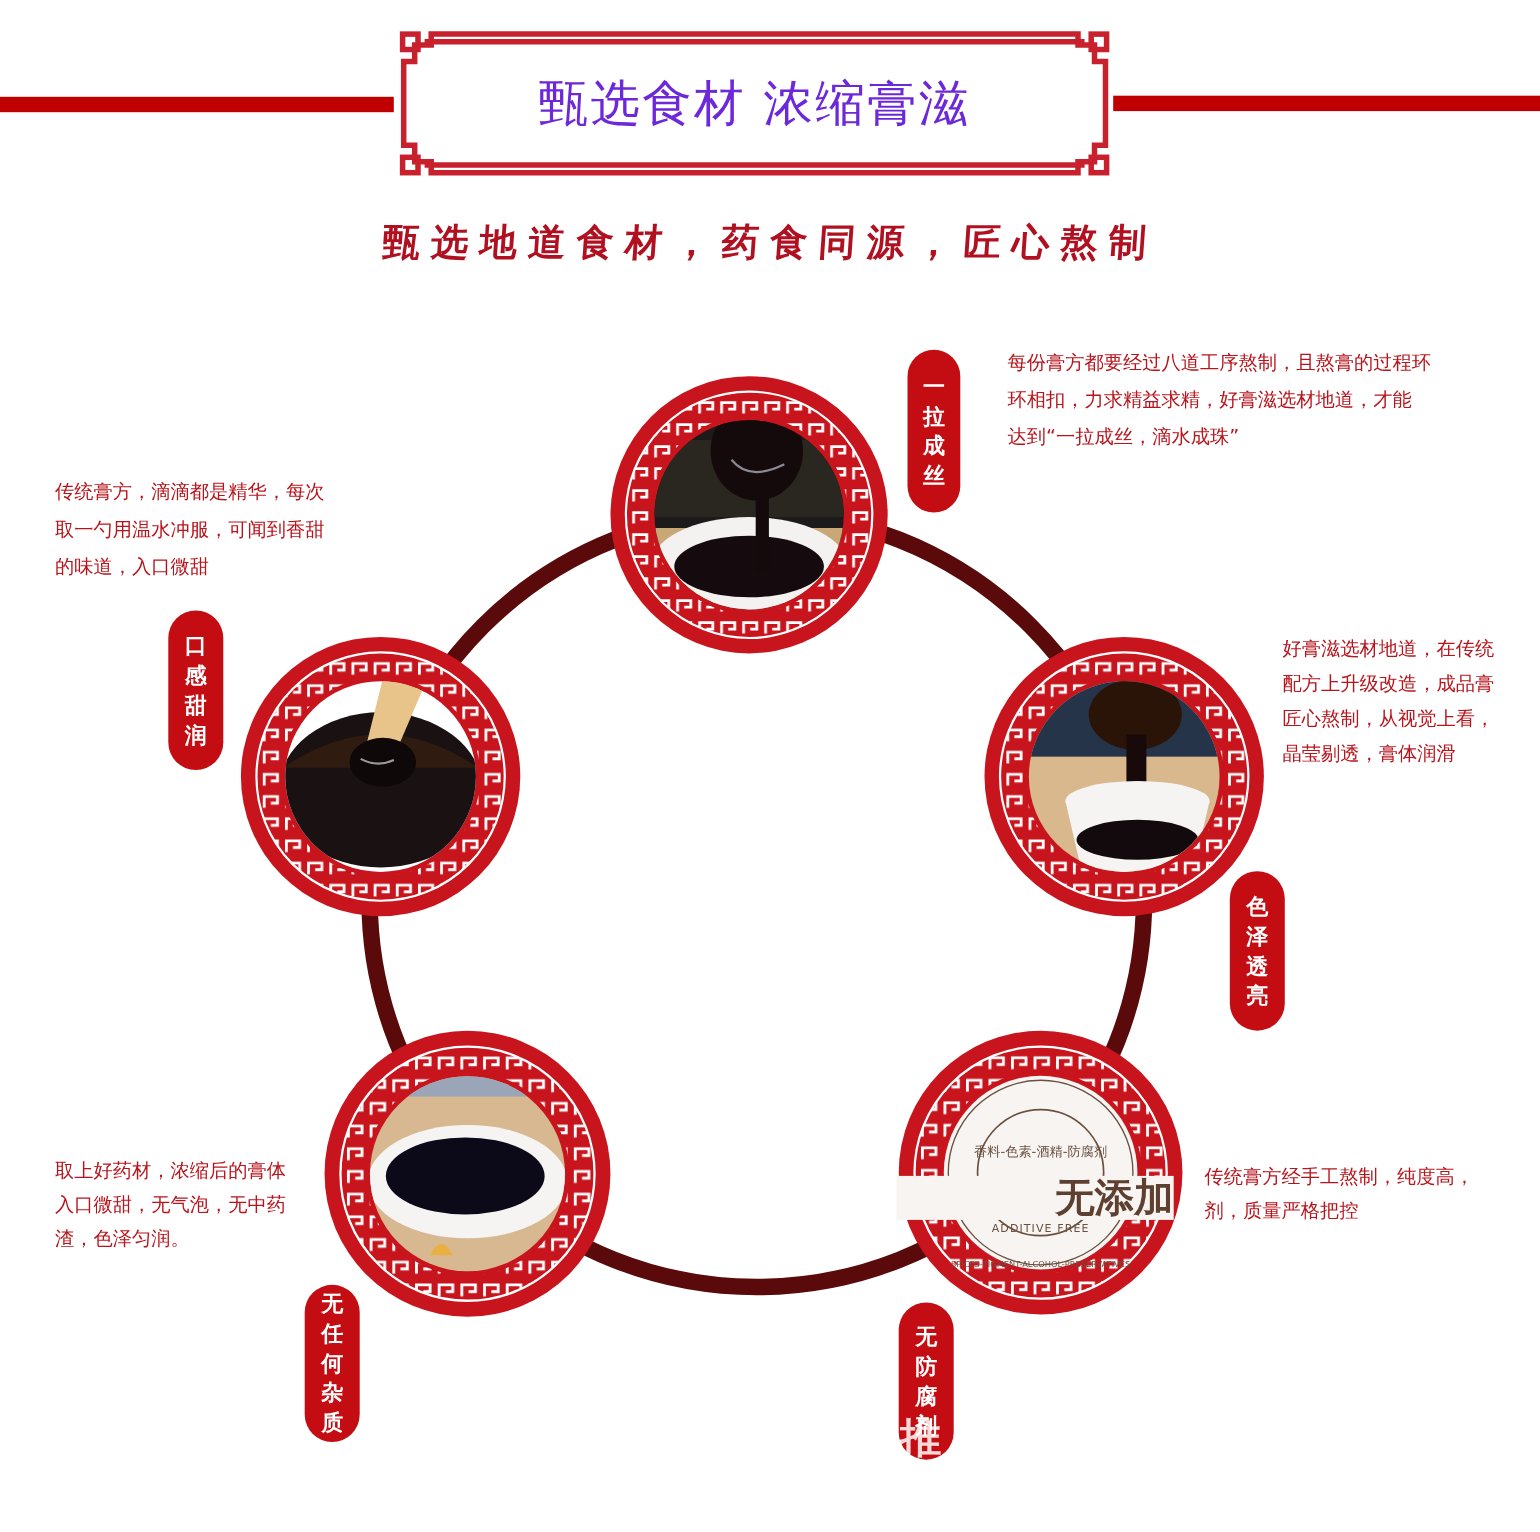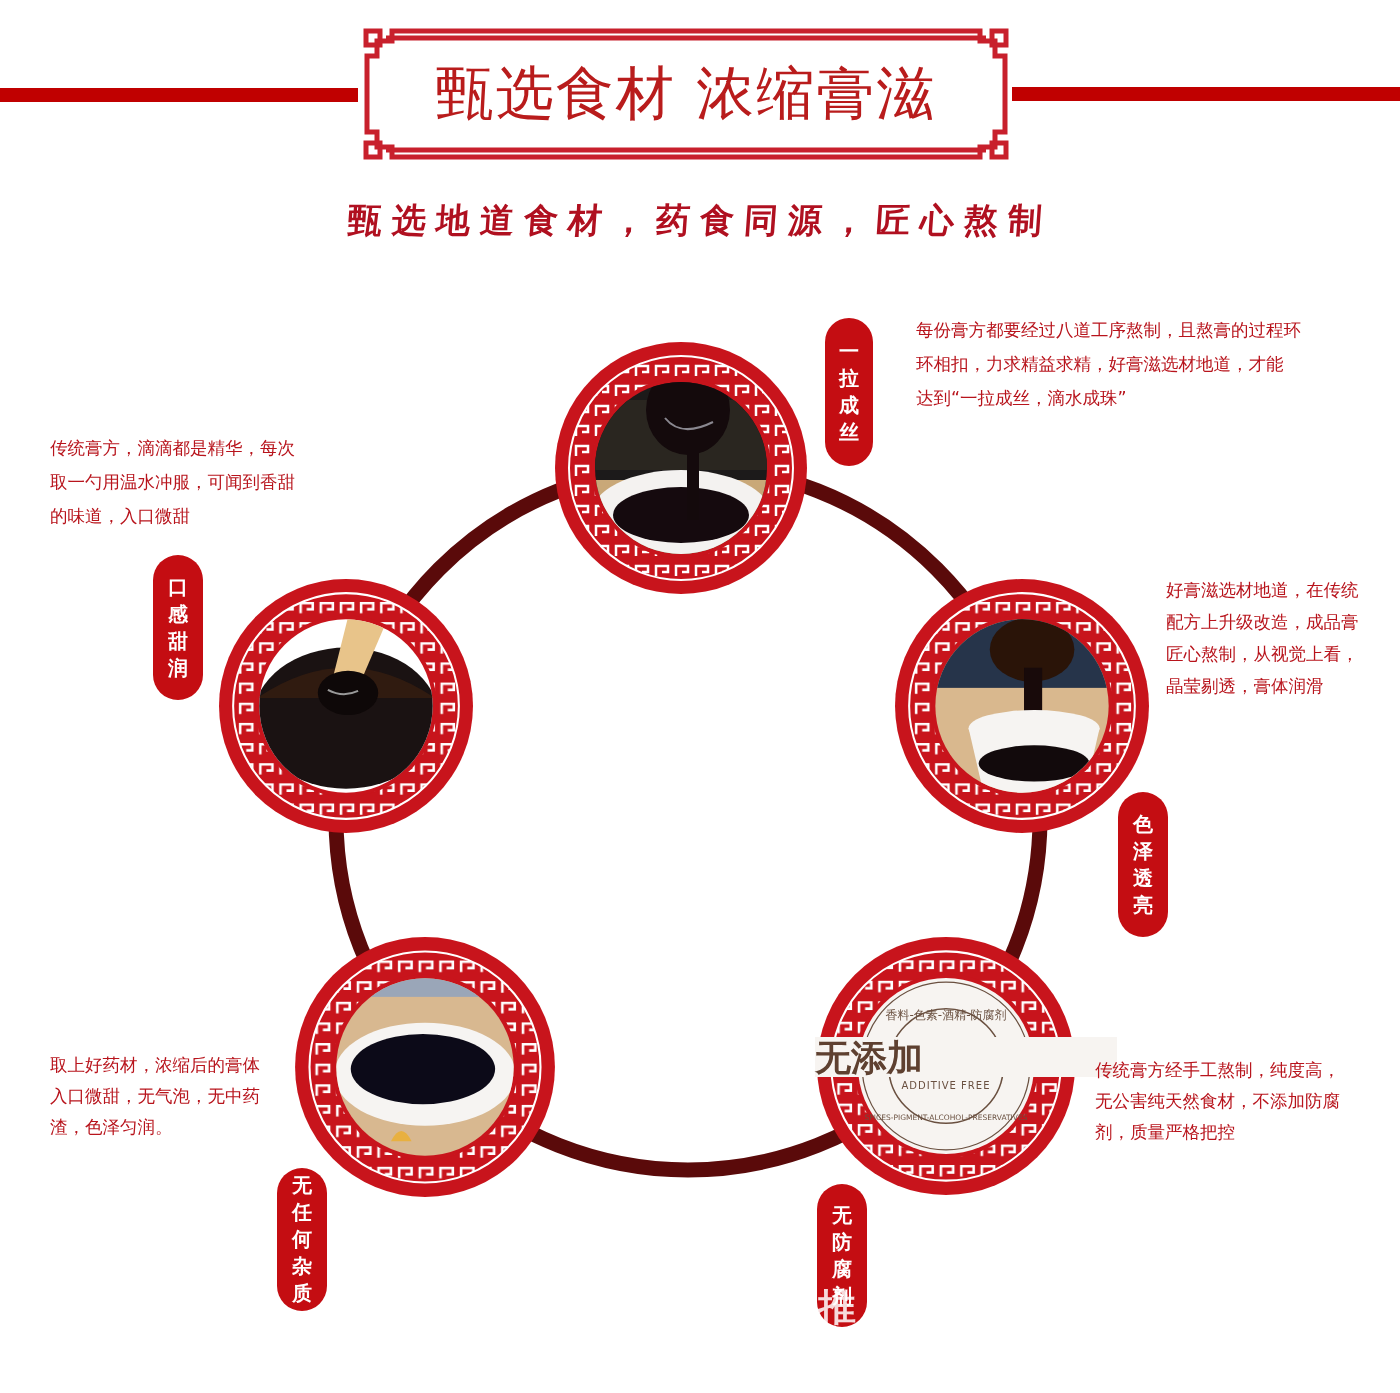--- a/index.html
+++ b/index.html
@@ -1,25 +1,25 @@
 <!DOCTYPE html>
 <html><head>
 <meta charset="utf-8">
 <style>
   html, body { margin:0; padding:0; background:#ffffff; }
   body { width:1400px; height:1393px; position:relative; overflow:hidden;
          font-family: "DejaVu Sans", "Liberation Sans", sans-serif; }
-  .abs { position:absolute; }
+  .abs { position:absolute;margin-top:32px; }
 
   
   .hline { position:absolute; height:14px; background:#c00000; }
   .title-frame { position:absolute; left:362px; top:28px; width:648px; height:132px; }
   .title-text { position:absolute; left:0; top:0; width:648px; height:132px; display:flex;
-                align-items:center; justify-content:center; color:#b91c1c;
-                font-family: "DejaVu Serif", "Liberation Serif", serif; font-size:58px; font-weight:normal; letter-spacing:2px; }
+                align-items:center; justify-content:center; color:#6d28d9;
+                font-family: "DejaVu Serif", "Liberation Serif", serif; font-size:45px; font-weight:normal; letter-spacing:2px; }
   .subtitle { position:absolute; left:0; top:198px; width:1400px; text-align:center;
               color:#b01020; font-size:34px; font-weight:bold; letter-spacing:10px;
               font-family: "DejaVu Sans", sans-serif; transform:skewX(-4deg); }
 
   
   .ring-svg { position:absolute; left:0; top:0; }
 
   
   .medal { position:absolute; border-radius:50%; }
   .medal svg { position:absolute; left:0; top:0; width:100%; height:100%; }
@@ -180,21 +180,21 @@
       </pattern>
     </defs>
     <circle cx="128" cy="128" r="126" fill="#c8141c"></circle>
     <circle cx="128" cy="128" r="112" fill="url(#fret5)"></circle>
     <circle cx="128" cy="128" r="112" fill="none" stroke="#fff" stroke-width="2"></circle>
     <circle cx="128" cy="128" r="90" fill="#c8141c"></circle>
     <circle cx="128" cy="128" r="86" fill="#f7f4f1"></circle>
     <circle cx="128" cy="128" r="82" fill="none" stroke="#6a5040" stroke-width="1.2"></circle>
     <circle cx="128" cy="128" r="56" fill="none" stroke="#6a5040" stroke-width="1.5"></circle>
   </svg>
-  <div class="abs" style="left:0; top:102px; width:302px; text-align:left; color:#5e4030; font-size:36px; font-family:'DejaVu Serif',serif; font-weight:bold; background:#f7f4f1; line-height:40px;">无添加</div>
+  <div class="abs" style="left:0; top:102px; width:252px; text-align:right; color:#5e4030; font-size:36px; font-family:'DejaVu Serif',serif; font-weight:bold; background:#f7f4f1; line-height:40px;">无添加</div>
   <div class="abs" style="left:0; top:145px; width:262px; text-align:center; color:#6a5040; font-size:10px; letter-spacing:1px;">ADDITIVE FREE</div>
   <div class="abs" style="left:0; top:72px; width:262px; text-align:center; color:#6a5040; font-size:12px;">香料-色素-酒精-防腐剂</div>
   <div class="abs" style="left:0; top:178px; width:262px; text-align:center; color:#6a5040; font-size:7.5px;">SPICES-PIGMENT-ALCOHOL-PRESERVATIVES</div>
 </div>
 
 <div class="pill" style="left:825px; top:318px; width:48px; height:148px;">
   <span>一</span>
   <span>拉</span>
   <span>成</span>
   <span>丝</span>
@@ -250,15 +250,14 @@
 </div>
 
 <div class="desc" style="left:50px; top:1050px; width:240px; line-height:31px;">
   <div>取上好药材，浓缩后的膏体</div>
   <div>入口微甜，无气泡，无中药</div>
   <div>渣，色泽匀润。</div>
 </div>
 
 <div class="desc" style="left:1095px; top:1055px; width:280px; line-height:31px;">
   <div>传统膏方经手工熬制，纯度高，</div>
-  <div>无公害纯天然食材，不添加防腐</div>
   <div>剂，质量严格把控</div>
 </div>
 
 </body></html>

